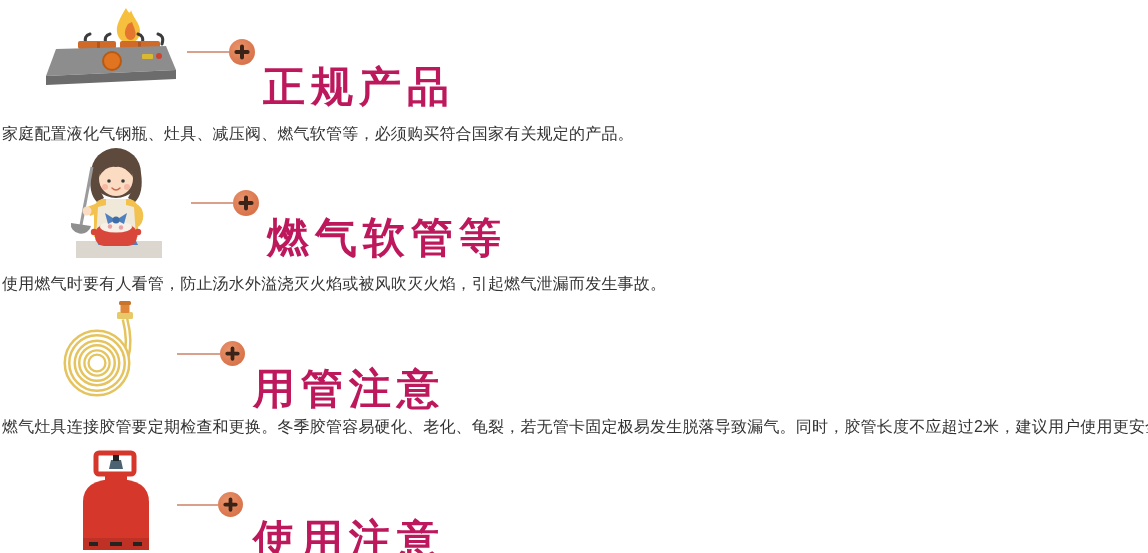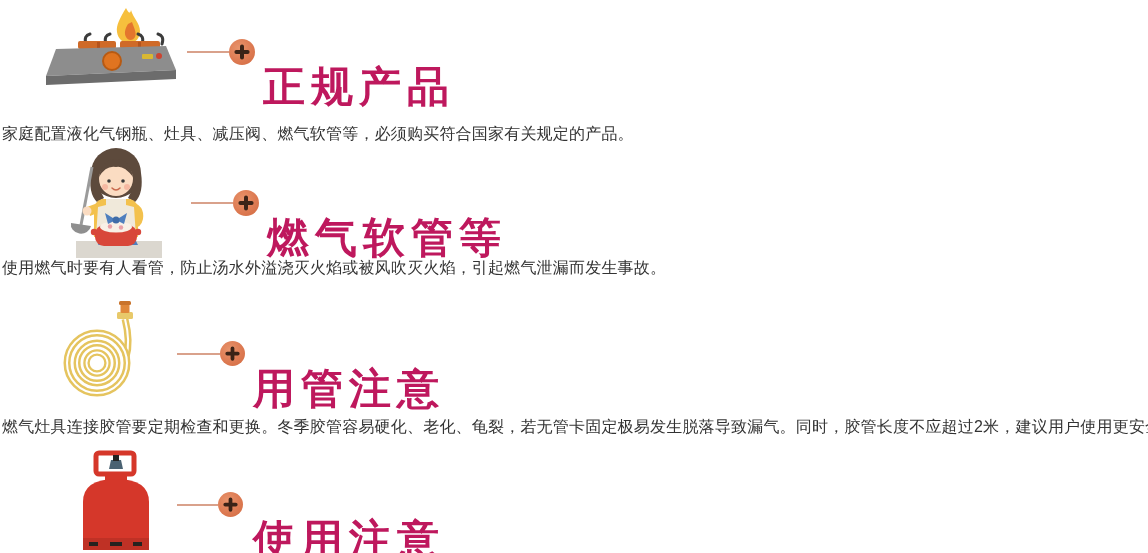--- a/index.html
+++ b/index.html
@@ -29,21 +29,21 @@
   #illu-stove{left:42px;top:6px;width:136px;height:82px;}
   #line-1{left:187px;top:51px;width:42px;}
   #plus-1{left:229px;top:39px;width:26px;height:26px;}
   #head-1{left:263px;top:27px;}
   #body-1{left:2px;top:108px;}
 
   #illu-person{left:58px;top:141px;width:116px;height:117px;}
   #line-2{left:191px;top:202px;width:42px;}
   #plus-2{left:233px;top:190px;width:26px;height:26px;}
   #head-2{left:267px;top:178px;}
-  #body-2{left:2px;top:242px;}
+  #body-2{left:2px;top:258px;}
 
   #illu-hose{left:62px;top:299px;width:84px;height:103px;}
   #line-3{left:177px;top:353px;width:43px;}
   #plus-3{left:220px;top:341px;width:25px;height:25px;}
   #head-3{left:253px;top:329px;}
   #body-3{left:2px;top:401px;}
 
   #illu-cylinder{left:79px;top:450px;width:74px;height:103px;}
   #line-4{left:177px;top:504px;width:41px;}
   #plus-4{left:218px;top:492px;width:25px;height:25px;}

